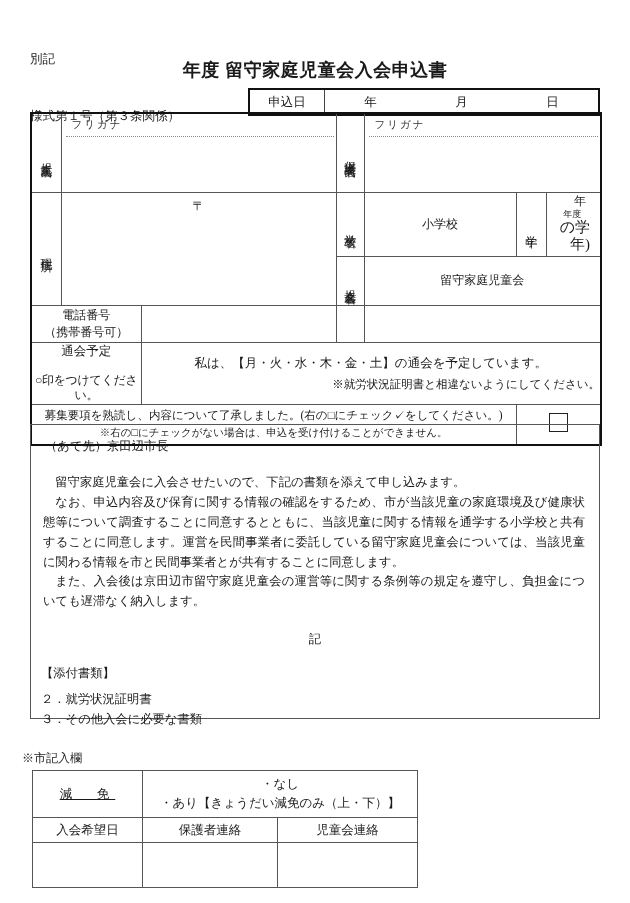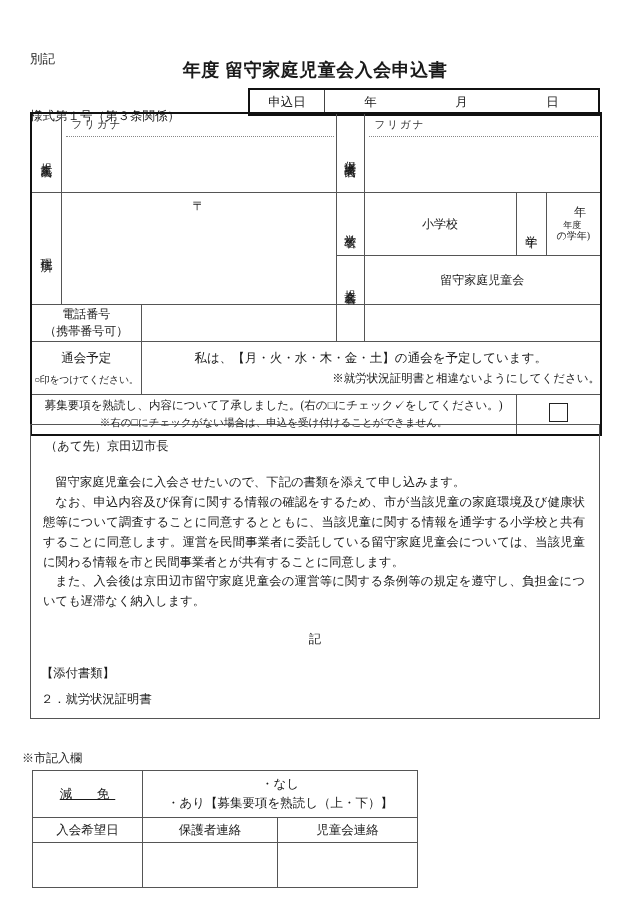--- a/index.html
+++ b/index.html
@@ -124,32 +124,32 @@
 
   .grade-box {
     font-size: 12px;
     line-height: 1.15;
     padding: 2px 4px 2px 2px;
     text-align: right;
     box-sizing: border-box;
   }
   .grade-box .l1 { display: block; padding-right: 10px; }
   .grade-box .l2 { display: block; font-size: 9px; text-align: center; }
-  .grade-box .l3 { display: block; font-size: 10px; text-align: right; padding-right: 6px; }
+  .grade-box .l3 { display: block; font-size: 15px; text-align: right; padding-right: 6px; }
 
   
   .plan-label {
     font-size: 12.5px;
     line-height: 1.3;
   }
   .plan-label .sub {
     display: block;
-    font-size: 10px;
+    font-size: 12px;
     letter-spacing: -0.3px;
-    margin-top: 6px;
+    margin-top: 14px;
   }
   .plan-body {
     text-align: left;
     padding: 6px 8px 5px 10px;
     font-size: 12.5px;
     line-height: 1.5;
     box-sizing: border-box;
   }
   .plan-body .line2 {
     display: block;
@@ -373,37 +373,38 @@
     <div class="addressee">（あて先）京田辺市長</div>
     <div class="para">
       <p>留守家庭児童会に入会させたいので、下記の書類を添えて申し込みます。</p>
       <p>なお、申込内容及び保育に関する情報の確認をするため、市が当該児童の家庭環境及び健康状態等について調査することに同意するとともに、当該児童に関する情報を通学する小学校と共有することに同意します。運営を民間事業者に委託している留守家庭児童会については、当該児童に関わる情報を市と民間事業者とが共有することに同意します。</p>
       <p>また、入会後は京田辺市留守家庭児童会の運営等に関する条例等の規定を遵守し、負担金についても遅滞なく納入します。</p>
     </div>
     <div class="ki">記</div>
     <div class="attach-head">【添付書類】</div>
     <ol class="attach">
       <li>２．就労状況証明書</li>
+      <li>３．その他入会に必要な書類</li>
     </ol>
   </div>
 
   <div id="city-note">※市記入欄</div>
 
   <table class="tbl" id="city-table">
     <colgroup>
       <col style="width:110px">
       <col style="width:135px">
       <col style="width:140px">
     </colgroup>
     <tbody>
       <tr>
         <td class="reduce-label" style="height:46px;">減　免</td>
         <td colspan="2" class="reduce-opts">
           <span>・なし</span>
-          <span>・あり【募集要項を熟読し（上・下）】</span>
+          <span>・あり【きょうだい減免のみ（上・下）】</span>
         </td>
       </tr>
       <tr>
         <td style="height:24px;">入会希望日</td>
         <td>保護者連絡</td>
         <td>児童会連絡</td>
       </tr>
       <tr>
         <td style="height:44px;"></td>
         <td></td>

